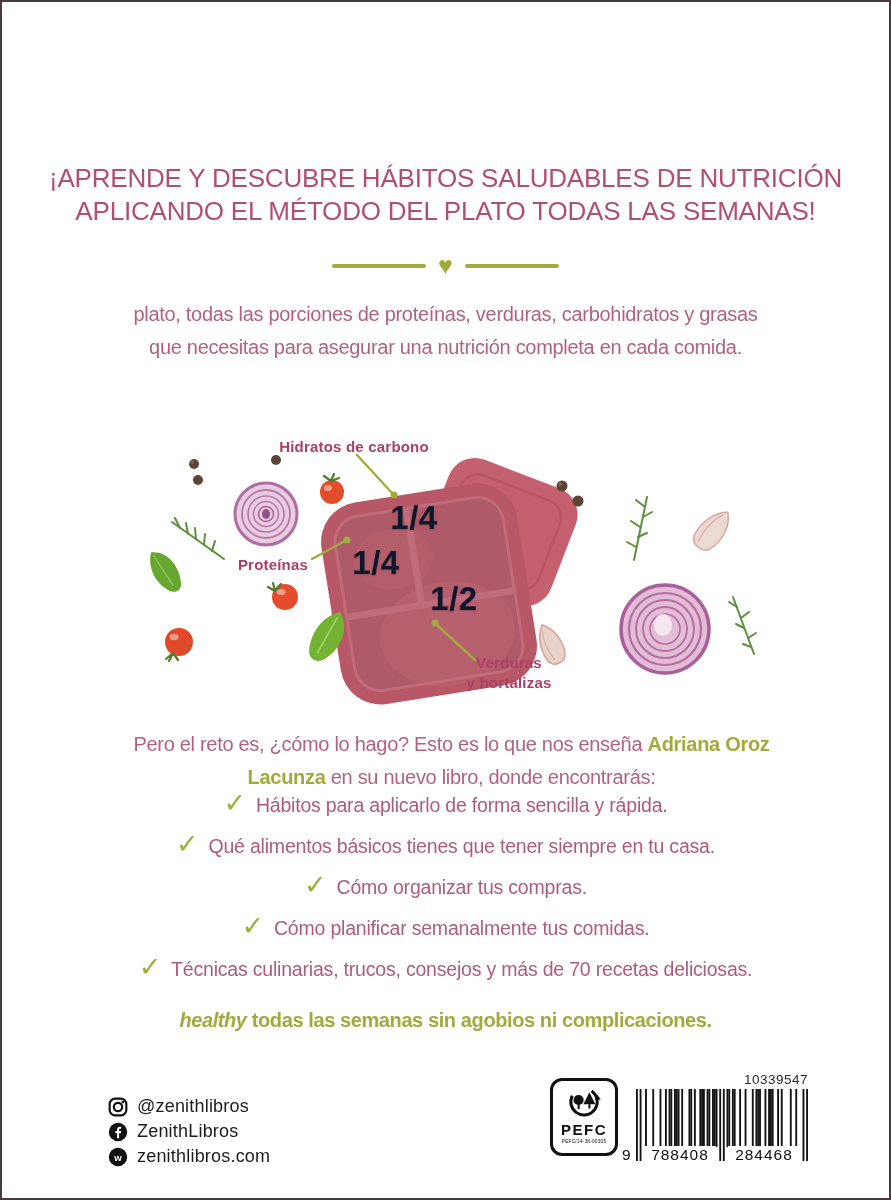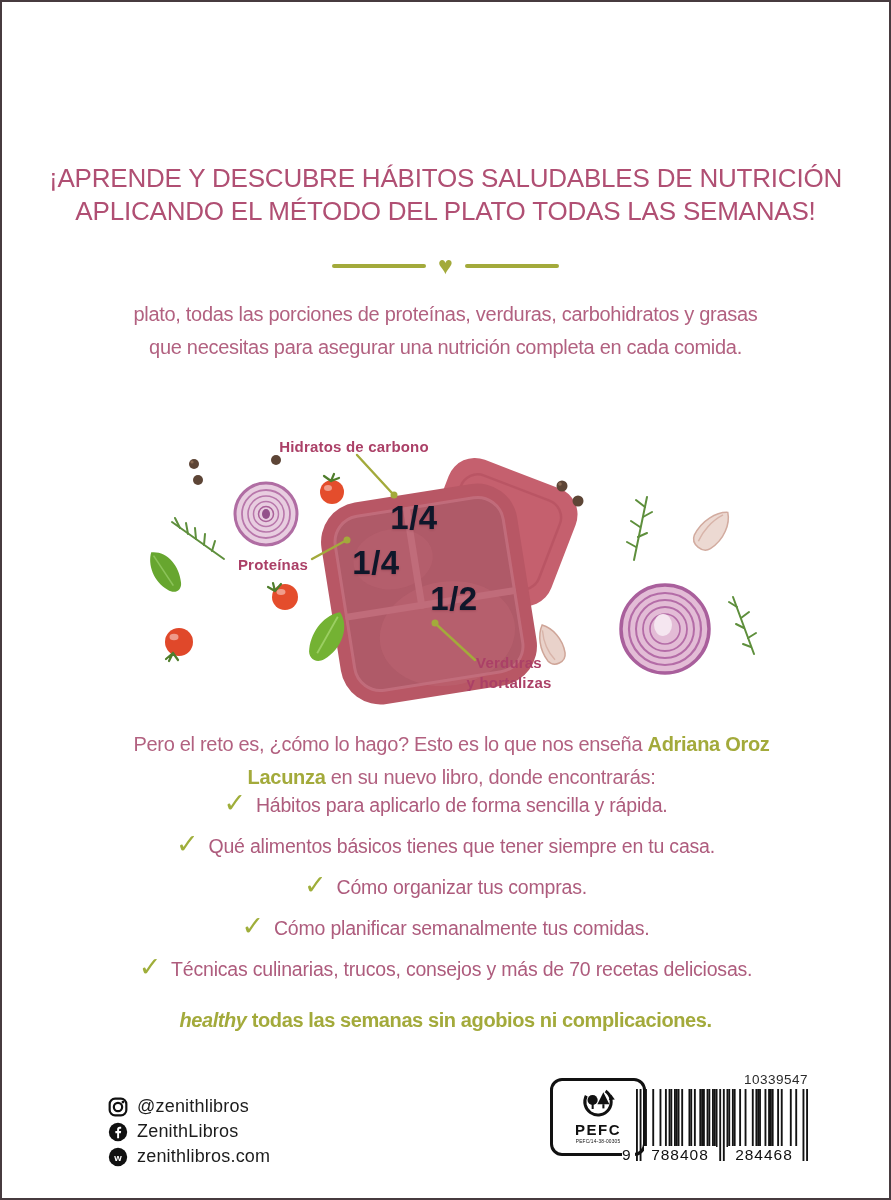--- a/index.html
+++ b/index.html
@@ -36,21 +36,21 @@
     color:#ae5c7d; font-size:19.5px; letter-spacing:-0.2px; line-height:27px;}
   .check{color:#9fae3a; font-size:27px; line-height:27px; margin-right:10px; transform:translateY(-2px);}
   
   .closing{position:absolute; left:0; top:1002px; width:100%; text-align:center;
     color:#a3aa3b; font-weight:bold; font-size:20px; letter-spacing:-0.4px; line-height:32px;}
   .closing .it{font-style:italic;}
   
   .social{position:absolute; left:106px; top:1094px; display:flex; flex-direction:column; gap:4px;}
   .social-row{display:flex; align-items:center; gap:9px; color:#1c1c1c; font-size:18px; letter-spacing:.2px;}
   .social-row svg{display:block;}
-  .pefc{position:absolute; left:548px; top:1076px; width:96px; height:78px; box-sizing:border-box;
+  .pefc{position:absolute; left:548px; top:1076px; width:68px; height:78px; box-sizing:border-box;
     border:3px solid #111; border-radius:12px; display:flex; flex-direction:column;
     align-items:center; justify-content:flex-start; padding-top:4px; background:#fff;}
   .pefc-name{font-weight:bold; font-size:15px; letter-spacing:1.5px; color:#111; line-height:15px; margin-top:1px;}
   .pefc-code{font-size:4.8px; color:#111; letter-spacing:.2px; margin-top:2px;}
   .barcode{position:absolute; left:620px; top:1070px; width:188px;}
   .bc-number{text-align:right; font-size:13.5px; color:#2a2a2a; letter-spacing:.5px; padding-right:2px;}
   .bc-wrap{position:relative; height:92px; margin-top:2px;}
   .bc-wrap svg{position:absolute; left:14px; top:0;}
   .bc-digit{position:absolute; top:57px; font-size:15.5px; color:#111; background:#fff; line-height:18px;}
   .bc-d9{left:0; width:13px; text-align:left;}

